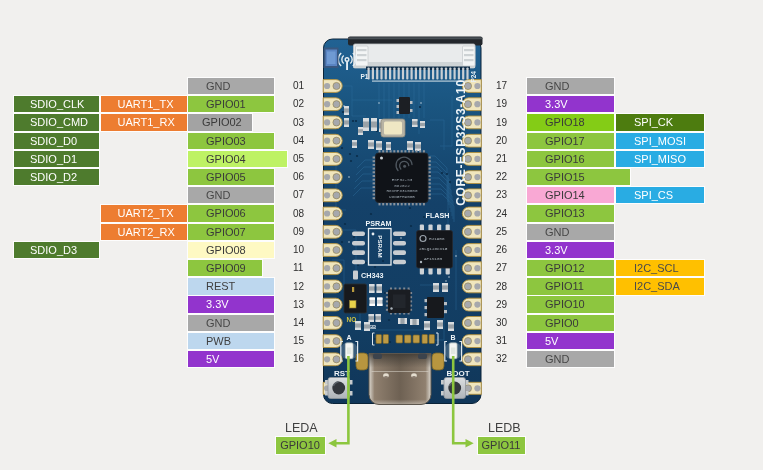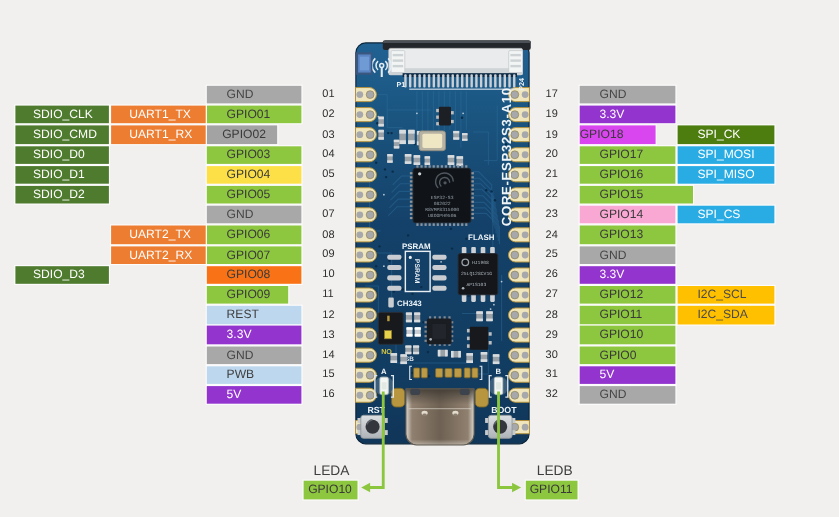--- a/index.html
+++ b/index.html
@@ -630,54 +630,54 @@
 <div class="lb" style="left:100.5px;top:96.0px;width:86px;background:#ed7d31;color:#ffffff;padding-left:17px">UART1_TX</div>
 <div class="lb" style="left:14px;top:96.0px;width:84.5px;background:#4e7b2d;color:#ffffff;padding-left:16px">SDIO_CLK</div>
 <div class="num" style="left:293px;top:96.3px">02</div>
 <div class="lb" style="left:188px;top:114.2px;width:64px;background:#a3a3a3;color:#3a3a3a;padding-left:14px">GPIO02</div>
 <div class="lb" style="left:100.5px;top:114.2px;width:86px;background:#ed7d31;color:#ffffff;padding-left:17px">UART1_RX</div>
 <div class="lb" style="left:14px;top:114.2px;width:84.5px;background:#4e7b2d;color:#ffffff;padding-left:16px">SDIO_CMD</div>
 <div class="num" style="left:293px;top:114.5px">03</div>
 <div class="lb" style="left:188px;top:132.5px;width:86px;background:#8dc63f;color:#3a3a3a;padding-left:18px">GPIO03</div>
 <div class="lb" style="left:14px;top:132.5px;width:84.5px;background:#4e7b2d;color:#ffffff;padding-left:16px">SDIO_D0</div>
 <div class="num" style="left:293px;top:132.8px">04</div>
-<div class="lb" style="left:188px;top:150.7px;width:86px;background:#fde047;color:#3a3a3a;padding-left:18px">GPIO04</div>
+<div class="lb" style="left:188px;top:150.7px;width:99px;background:#bef264;color:#3a3a3a;padding-left:18px">GPIO04</div>
 <div class="lb" style="left:14px;top:150.7px;width:84.5px;background:#4e7b2d;color:#ffffff;padding-left:16px">SDIO_D1</div>
 <div class="num" style="left:293px;top:151.0px">05</div>
 <div class="lb" style="left:188px;top:168.9px;width:86px;background:#8dc63f;color:#3a3a3a;padding-left:18px">GPIO05</div>
 <div class="lb" style="left:14px;top:168.9px;width:84.5px;background:#4e7b2d;color:#ffffff;padding-left:16px">SDIO_D2</div>
 <div class="num" style="left:293px;top:169.2px">06</div>
 <div class="lb" style="left:188px;top:187.1px;width:86px;background:#a8a8a8;color:#474747;padding-left:18px">GND</div>
 <div class="num" style="left:293px;top:187.4px">07</div>
 <div class="lb" style="left:188px;top:205.3px;width:86px;background:#8dc63f;color:#3a3a3a;padding-left:18px">GPIO06</div>
 <div class="lb" style="left:100.5px;top:205.3px;width:86px;background:#ed7d31;color:#ffffff;padding-left:17px">UART2_TX</div>
 <div class="num" style="left:293px;top:205.6px">08</div>
 <div class="lb" style="left:188px;top:223.6px;width:86px;background:#8dc63f;color:#3a3a3a;padding-left:18px">GPIO07</div>
 <div class="lb" style="left:100.5px;top:223.6px;width:86px;background:#ed7d31;color:#ffffff;padding-left:17px">UART2_RX</div>
 <div class="num" style="left:293px;top:223.9px">09</div>
-<div class="lb" style="left:188px;top:241.8px;width:86px;background:#f97316;color:#3a3a3a;padding-left:18px">GPIO08</div>
+<div class="lb" style="left:188px;top:241.8px;width:86px;background:#fef9c3;color:#3a3a3a;padding-left:18px">GPIO08</div>
 <div class="lb" style="left:14px;top:241.8px;width:84.5px;background:#4e7b2d;color:#ffffff;padding-left:16px">SDIO_D3</div>
 <div class="num" style="left:293px;top:242.1px">10</div>
 <div class="lb" style="left:188px;top:260.0px;width:74px;background:#8dc63f;color:#3a3a3a;padding-left:18px">GPIO09</div>
 <div class="num" style="left:293px;top:260.3px">11</div>
 <div class="lb" style="left:188px;top:278.2px;width:86px;background:#bdd7ee;color:#404040;padding-left:18px">REST</div>
 <div class="num" style="left:293px;top:278.5px">12</div>
 <div class="lb" style="left:188px;top:296.4px;width:86px;background:#9234cd;color:#ffffff;padding-left:18px">3.3V</div>
 <div class="num" style="left:293px;top:296.7px">13</div>
 <div class="lb" style="left:188px;top:314.7px;width:86px;background:#a8a8a8;color:#474747;padding-left:18px">GND</div>
 <div class="num" style="left:293px;top:315.0px">14</div>
 <div class="lb" style="left:188px;top:332.9px;width:86px;background:#bdd7ee;color:#404040;padding-left:18px">PWB</div>
 <div class="num" style="left:293px;top:333.2px">15</div>
 <div class="lb" style="left:188px;top:351.1px;width:86px;background:#9234cd;color:#ffffff;padding-left:18px">5V</div>
 <div class="num" style="left:293px;top:351.4px">16</div>
 <div class="lb" style="left:527px;top:77.8px;width:87px;background:#a8a8a8;color:#474747;padding-left:18px">GND</div>
 <div class="num" style="left:496px;top:78.1px">17</div>
 <div class="lb" style="left:527px;top:96.0px;width:87px;background:#9234cd;color:#ffffff;padding-left:18px">3.3V</div>
 <div class="num" style="left:496px;top:96.3px">19</div>
-<div class="lb" style="left:527px;top:114.2px;width:69px;background:#d946ef;color:#3a3a3a;">GPIO18</div>
+<div class="lb" style="left:527px;top:114.2px;width:87px;background:#84cc16;color:#3a3a3a;padding-left:18px">GPIO18</div>
 <div class="lb" style="left:616px;top:114.2px;width:88px;background:#4d7c0f;color:#ffffff;padding-left:18px">SPI_CK</div>
 <div class="num" style="left:496px;top:114.5px">19</div>
 <div class="lb" style="left:527px;top:132.5px;width:87px;background:#8dc63f;color:#3a3a3a;padding-left:18px">GPIO17</div>
 <div class="lb" style="left:616px;top:132.5px;width:88px;background:#29ace3;color:#ffffff;padding-left:18px">SPI_MOSI</div>
 <div class="num" style="left:496px;top:132.8px">20</div>
 <div class="lb" style="left:527px;top:150.7px;width:87px;background:#8dc63f;color:#3a3a3a;padding-left:18px">GPIO16</div>
 <div class="lb" style="left:616px;top:150.7px;width:88px;background:#29ace3;color:#ffffff;padding-left:18px">SPI_MISO</div>
 <div class="num" style="left:496px;top:151.0px">21</div>
 <div class="lb" style="left:527px;top:168.9px;width:103px;background:#8dc63f;color:#3a3a3a;padding-left:18px">GPIO15</div>
 <div class="num" style="left:496px;top:169.2px">22</div>

